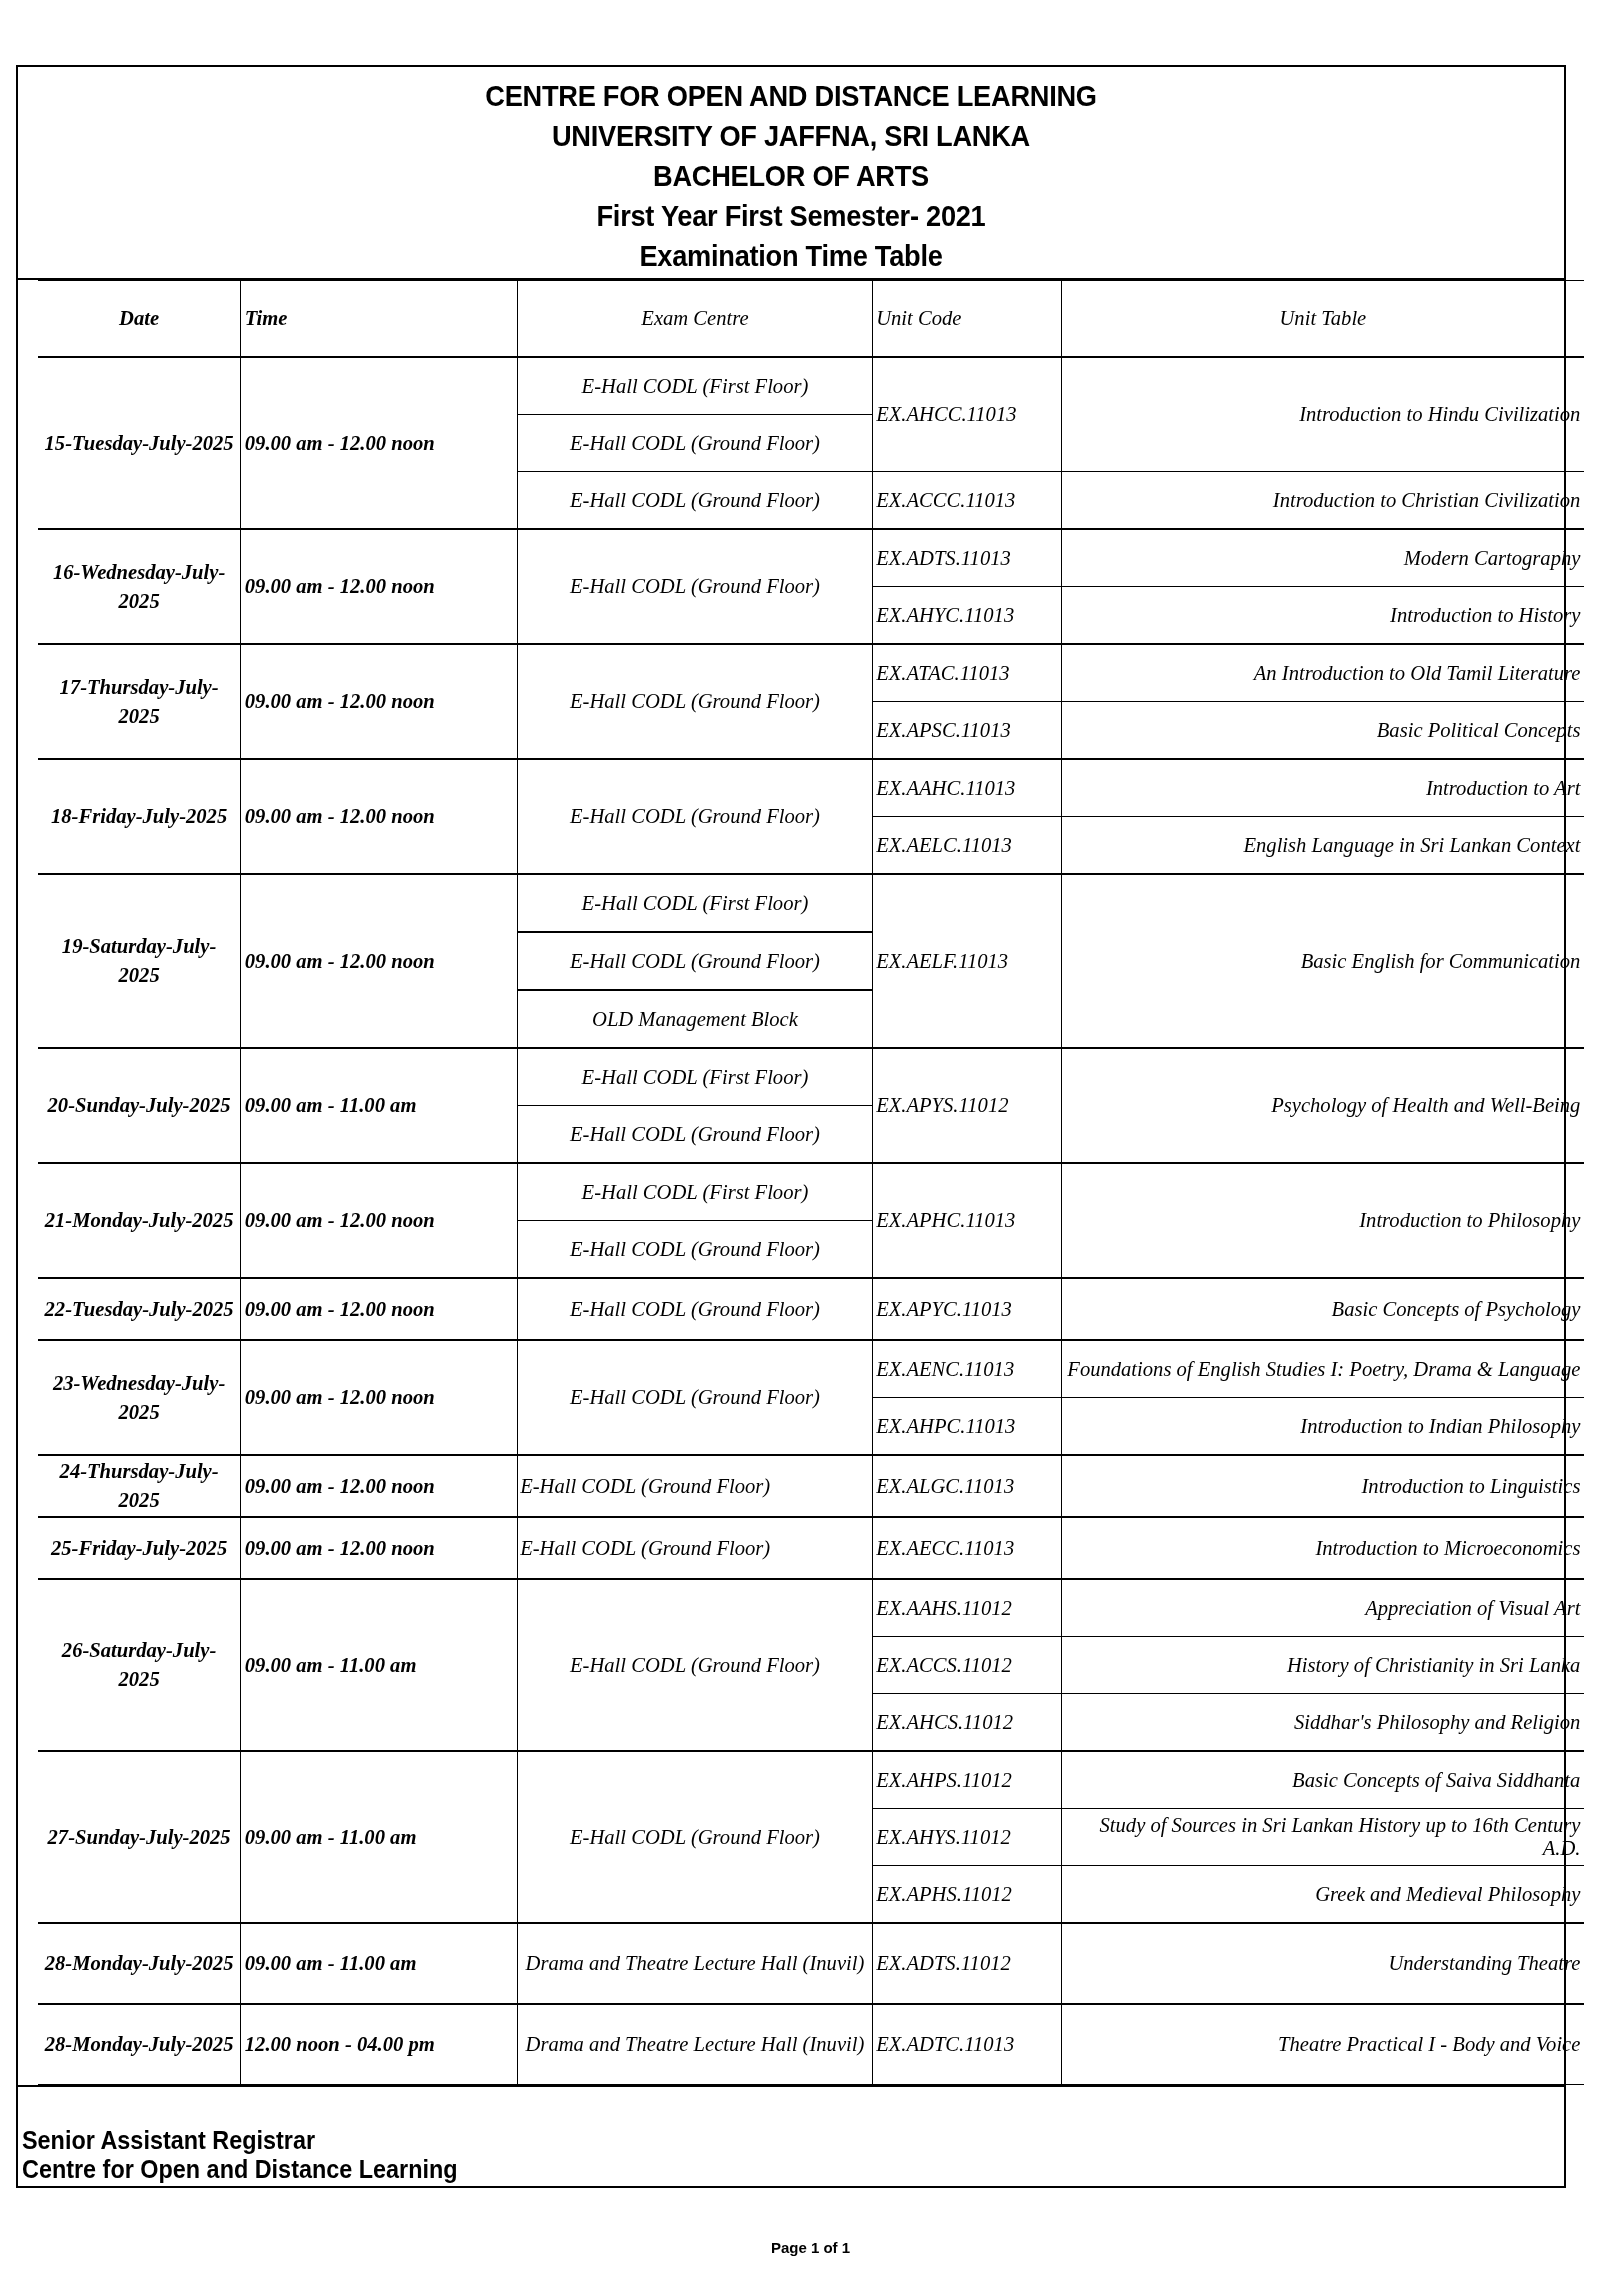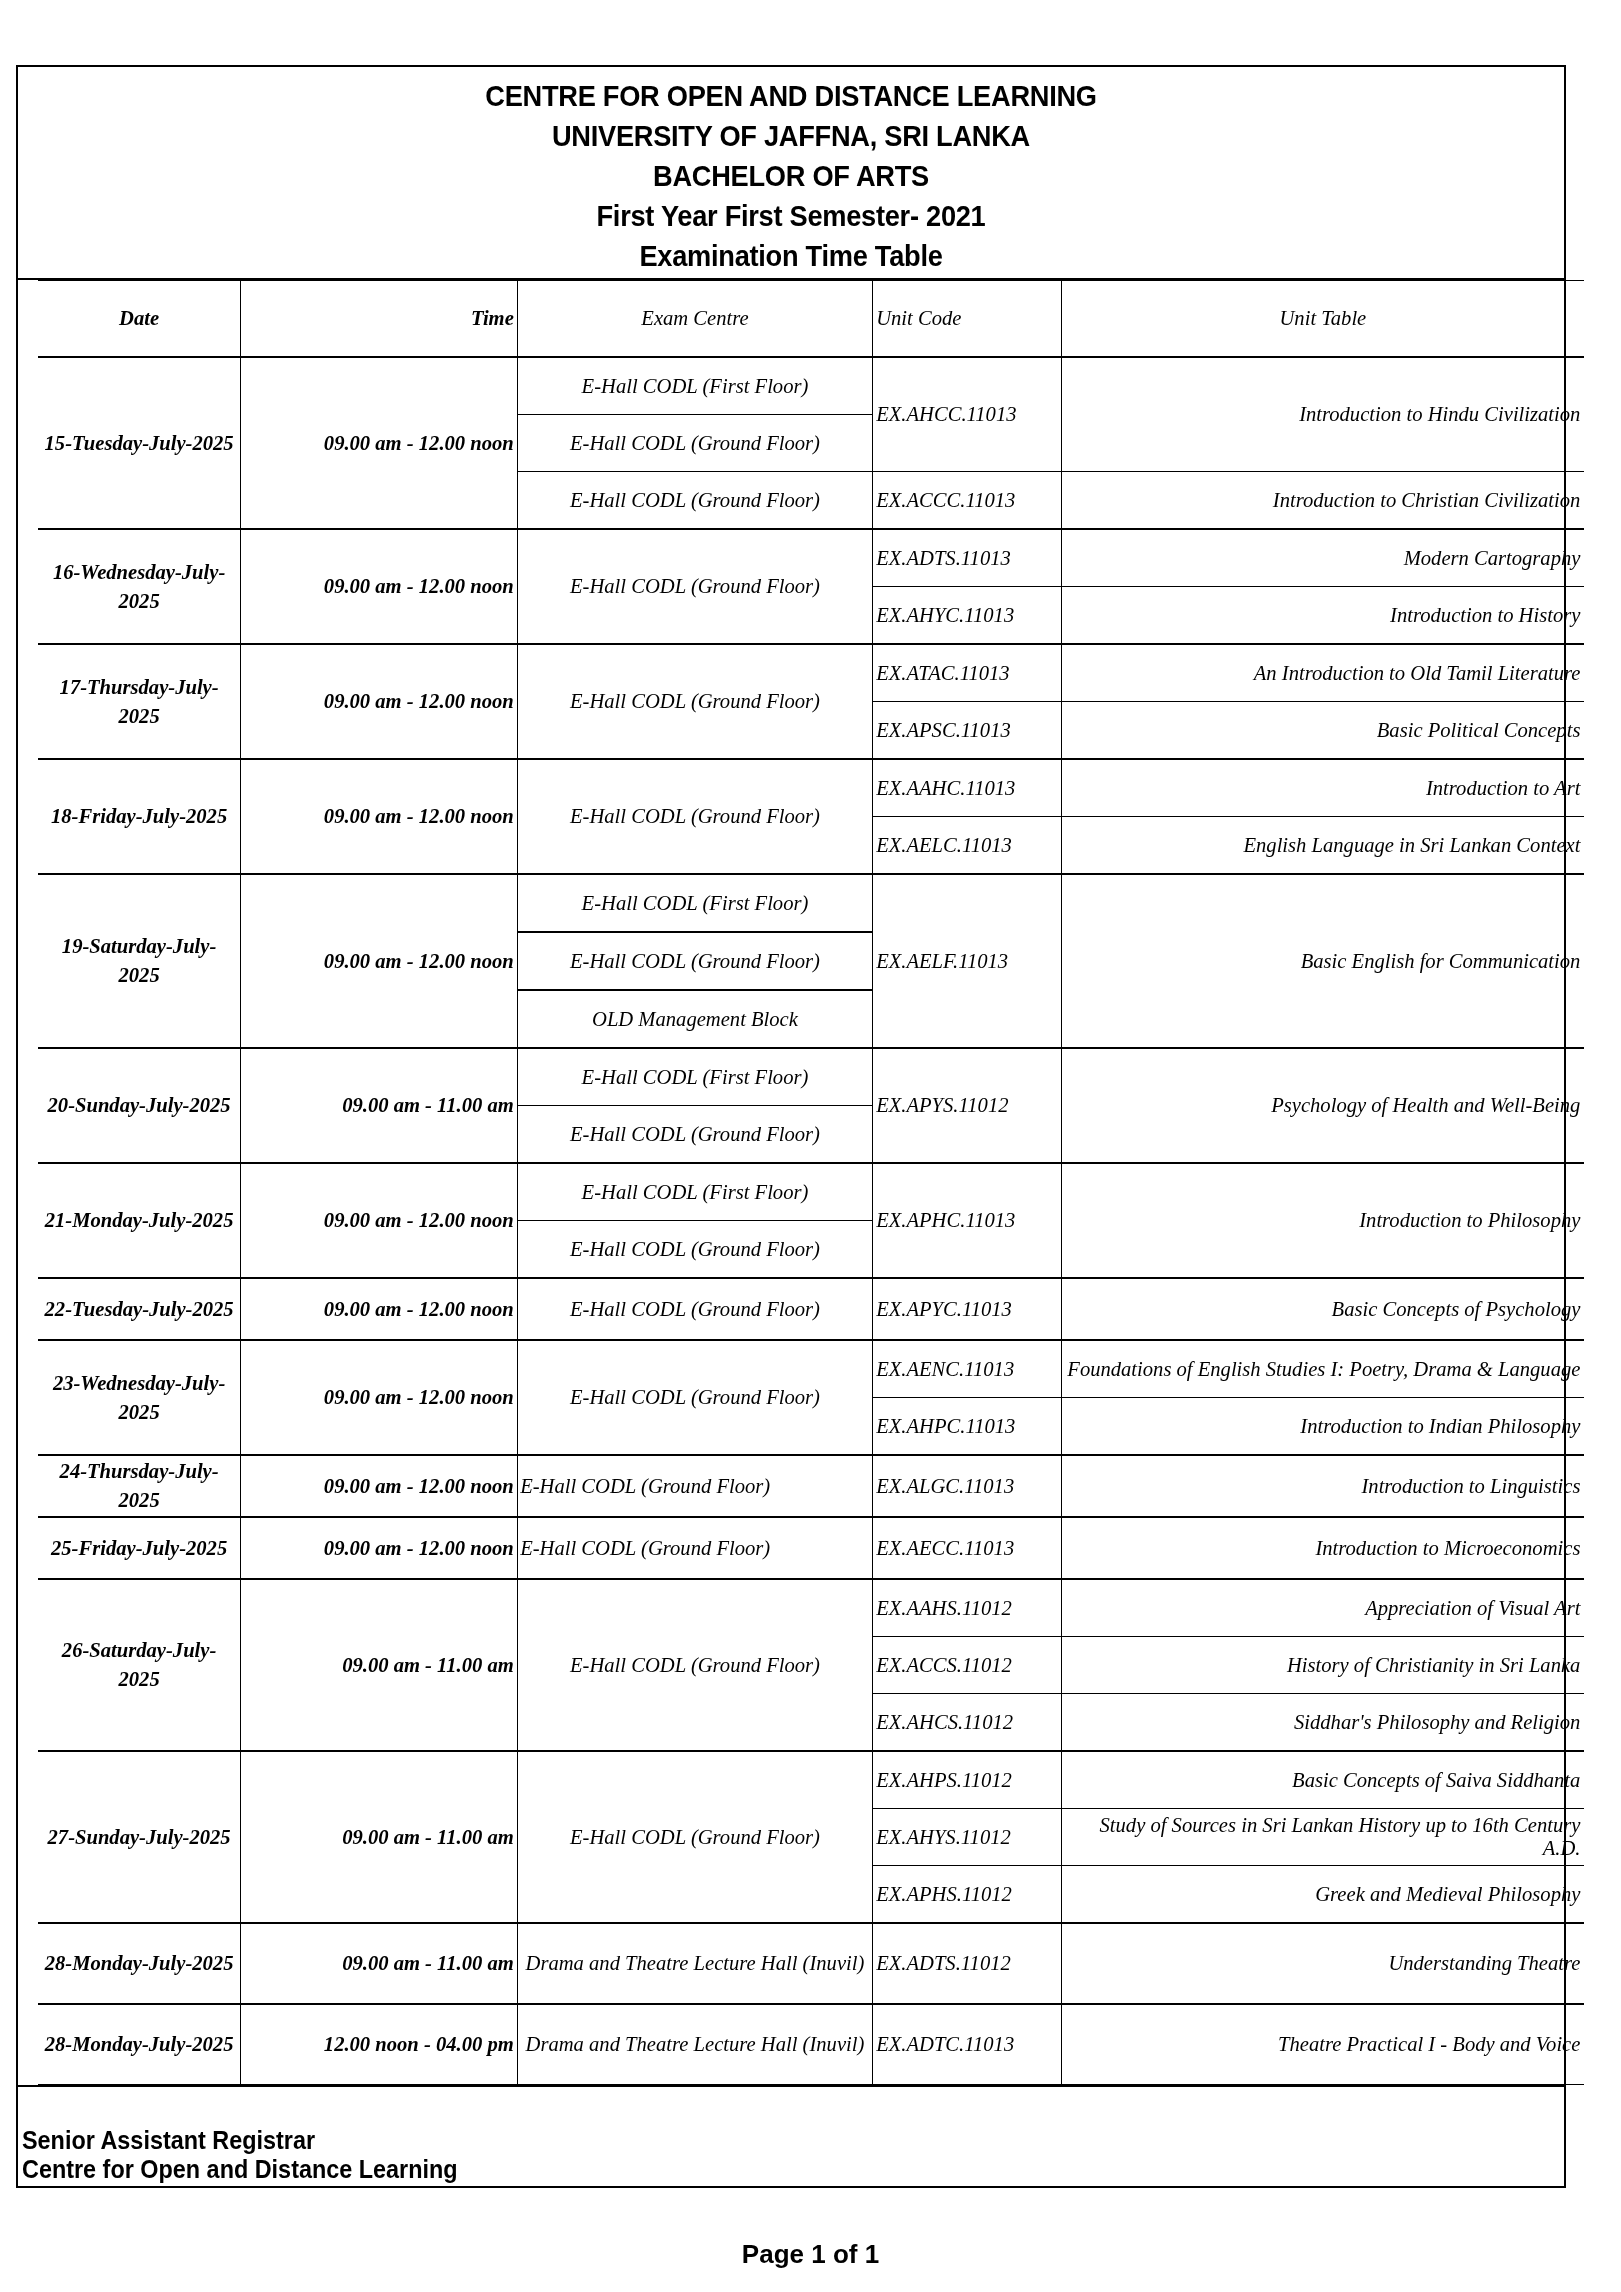--- a/index.html
+++ b/index.html
@@ -18,38 +18,38 @@
   table.tt td, table.tt th {
     border: 1.3px solid #000; padding: 0 3.6px; vertical-align: middle;
     font-family: "Liberation Serif", serif; font-style: italic; font-size: 20.6px;
   }
   table.tt tr > :first-child { border-left: none; }
   table.tt tr > :last-child { border-right: none; }
   th { font-weight: bold; height: 75px; }
   th.light { font-weight: normal; }
   thead tr th { border-top: none; border-bottom: 2.7px solid #000; }
   .c-date { width: 195px; text-align: center; font-weight: bold; line-height: 29px; }
-  .c-time { width: 269px; text-align: right; font-weight: bold; }
+  .c-time { width: 269px; text-align: left; font-weight: bold; }
   .c-centre { width: 346px; text-align: center; font-weight: normal; }
   .c-centre.left { text-align: left; padding-left: 1.8px; }
   .c-code { width: 181px; text-align: left; font-weight: normal; }
   .c-title { text-align: right; font-weight: normal; line-height: 23px; padding-left: 3.6px; }
   tr.r65 td { height: 56px; }
   tr.r70 td { height: 60px; }
   tr.r90 td { height: 79px; }
   tr.grp-start td { border-top: 2.7px solid #000; }
   td.thick-top { border-top: 2.7px solid #000 !important; }
   .footer-block {
     height: 99px; border-top: 2.7px solid #000; position: relative;
     font-family: "Liberation Sans", sans-serif; font-weight: bold; font-size: 26px;
   }
   .sig { position: absolute; left: 3.6px; bottom: 1.8px; line-height: 29px; transform: scaleX(0.9); transform-origin: left; }
   .page-no {
     position: absolute; top: 2239px; left: 0; width: 1621px; text-align: center;
-    font-family: "Liberation Sans", sans-serif; font-weight: bold; font-size: 26px;
+    font-family: "Liberation Sans", sans-serif; font-weight: bold; font-size: 15px;
   }
 </style>
 </head>
 <body>
 
 <div class="sheet">
   <div class="title-block">
     <div class="title-line">CENTRE FOR OPEN AND DISTANCE LEARNING</div>
     <div class="title-line">UNIVERSITY OF JAFFNA, SRI LANKA</div>
     <div class="title-line">BACHELOR OF ARTS</div>

